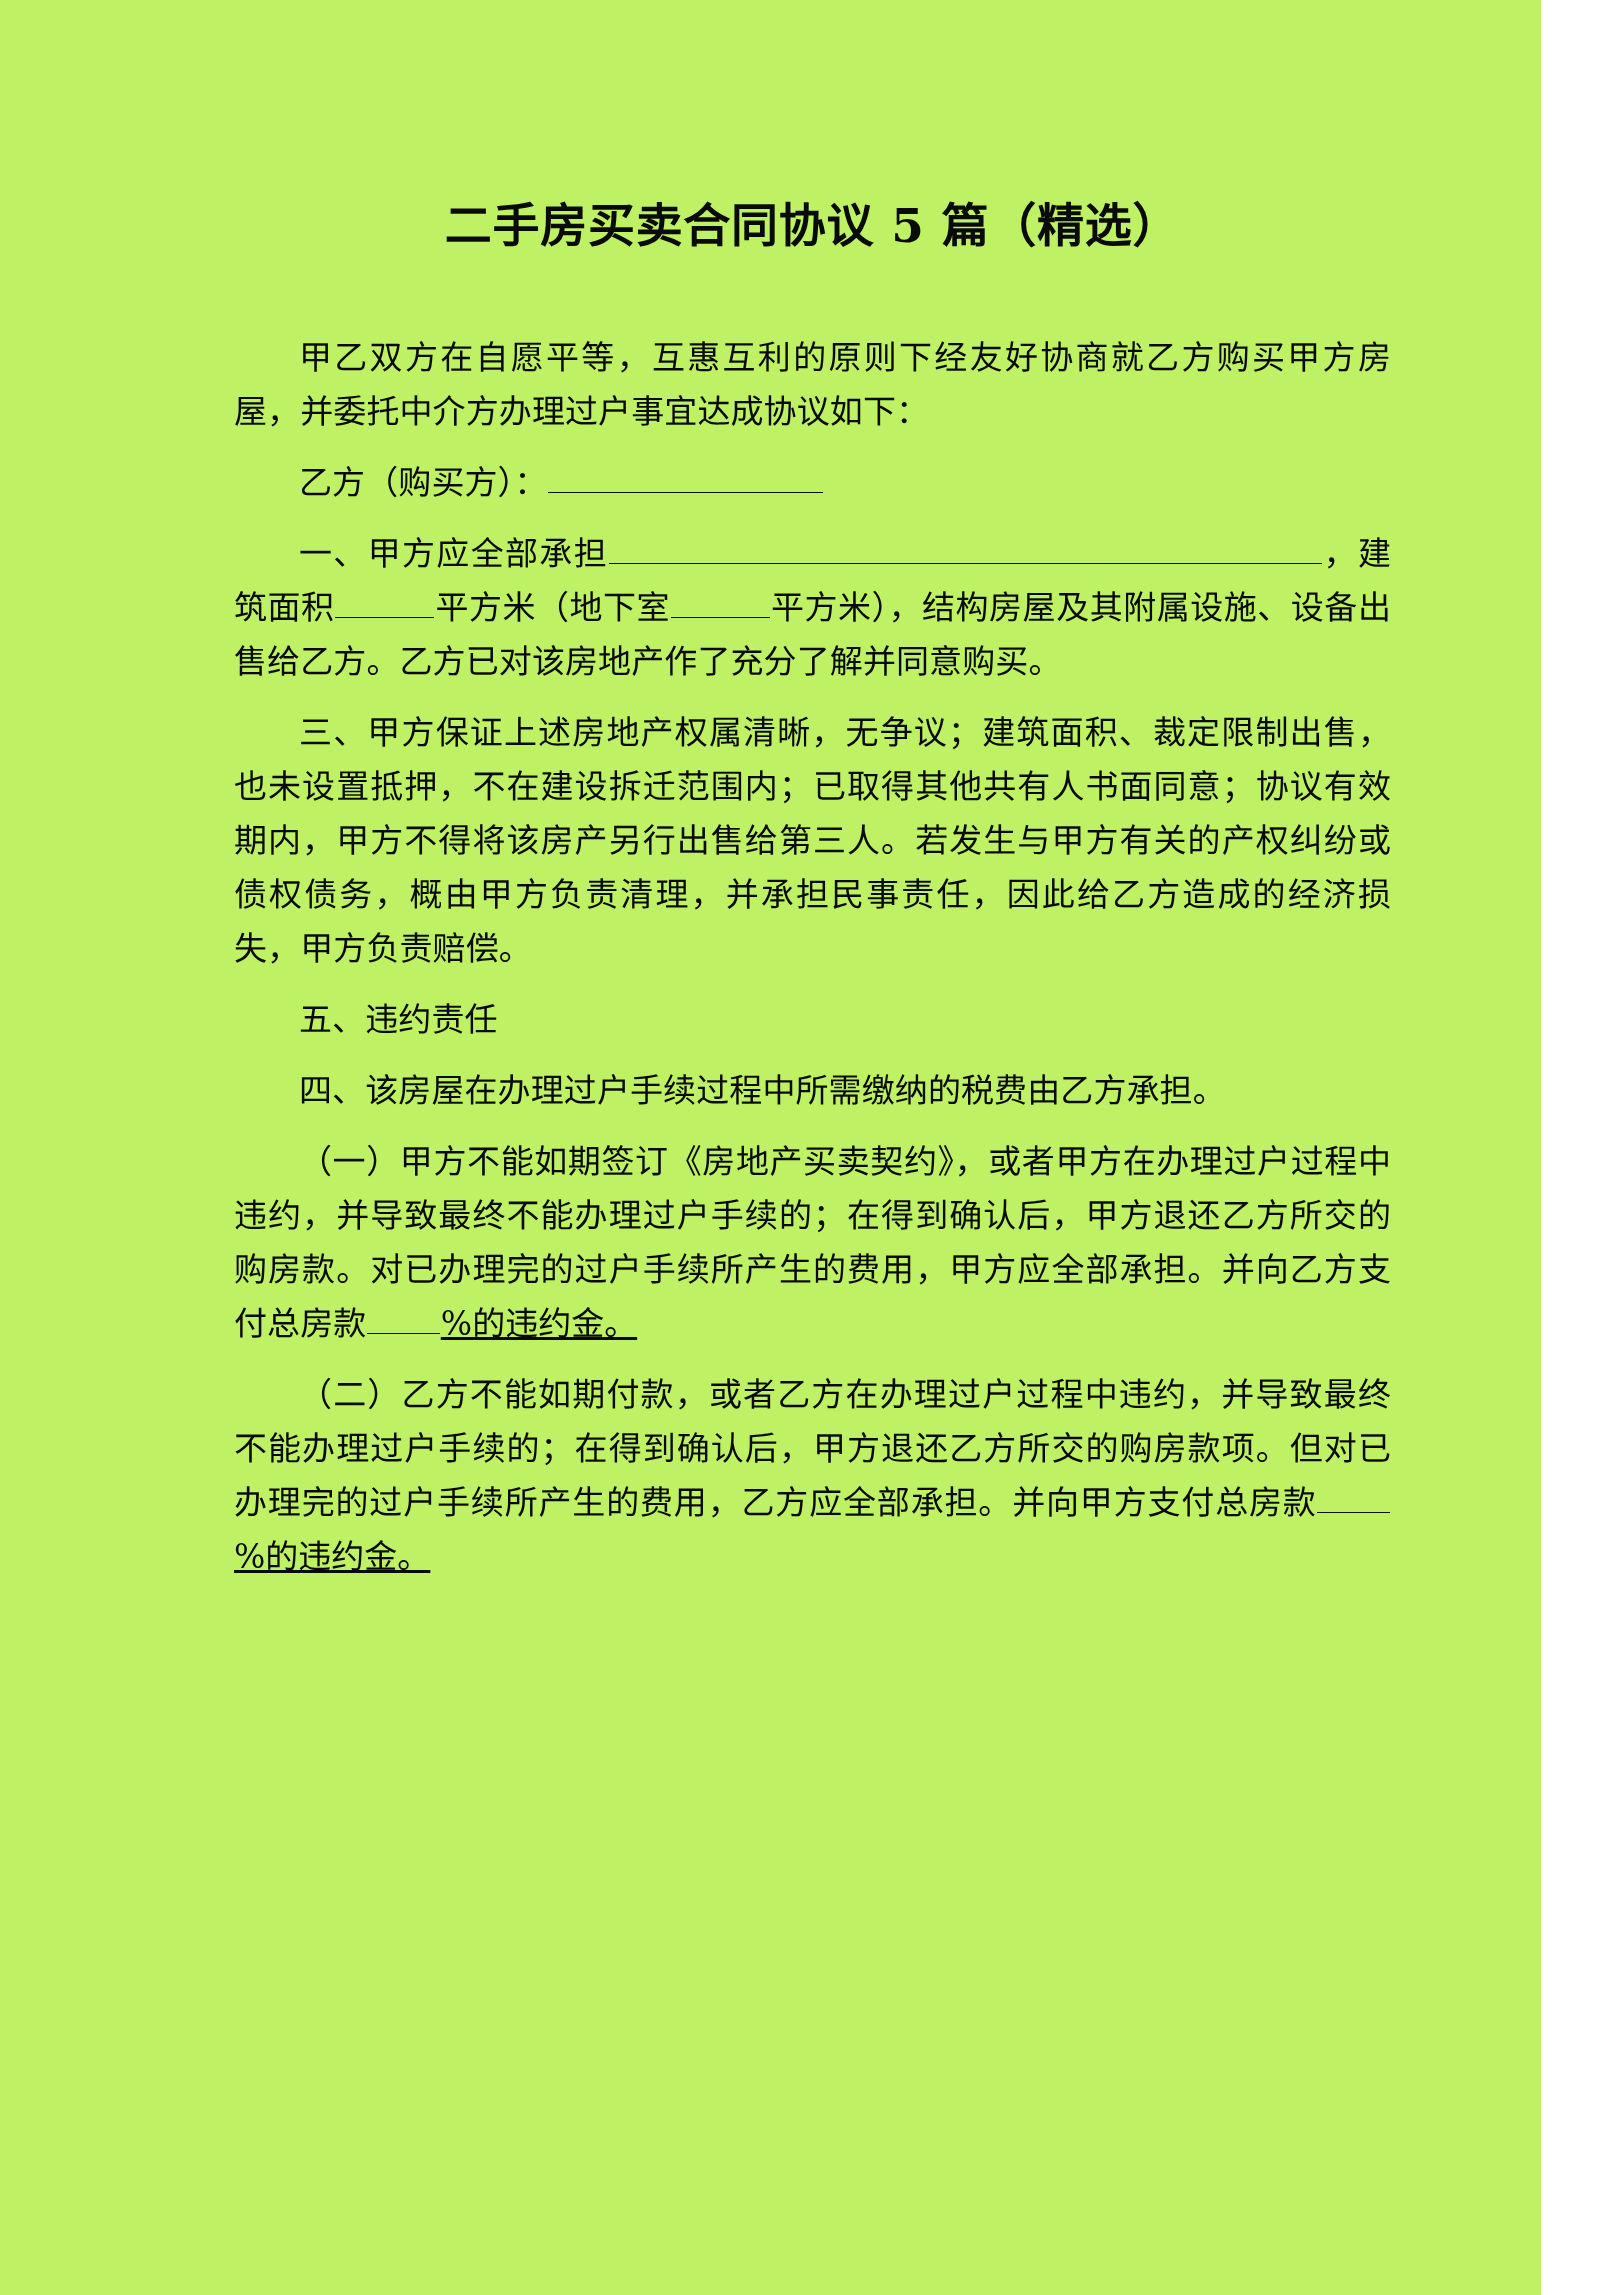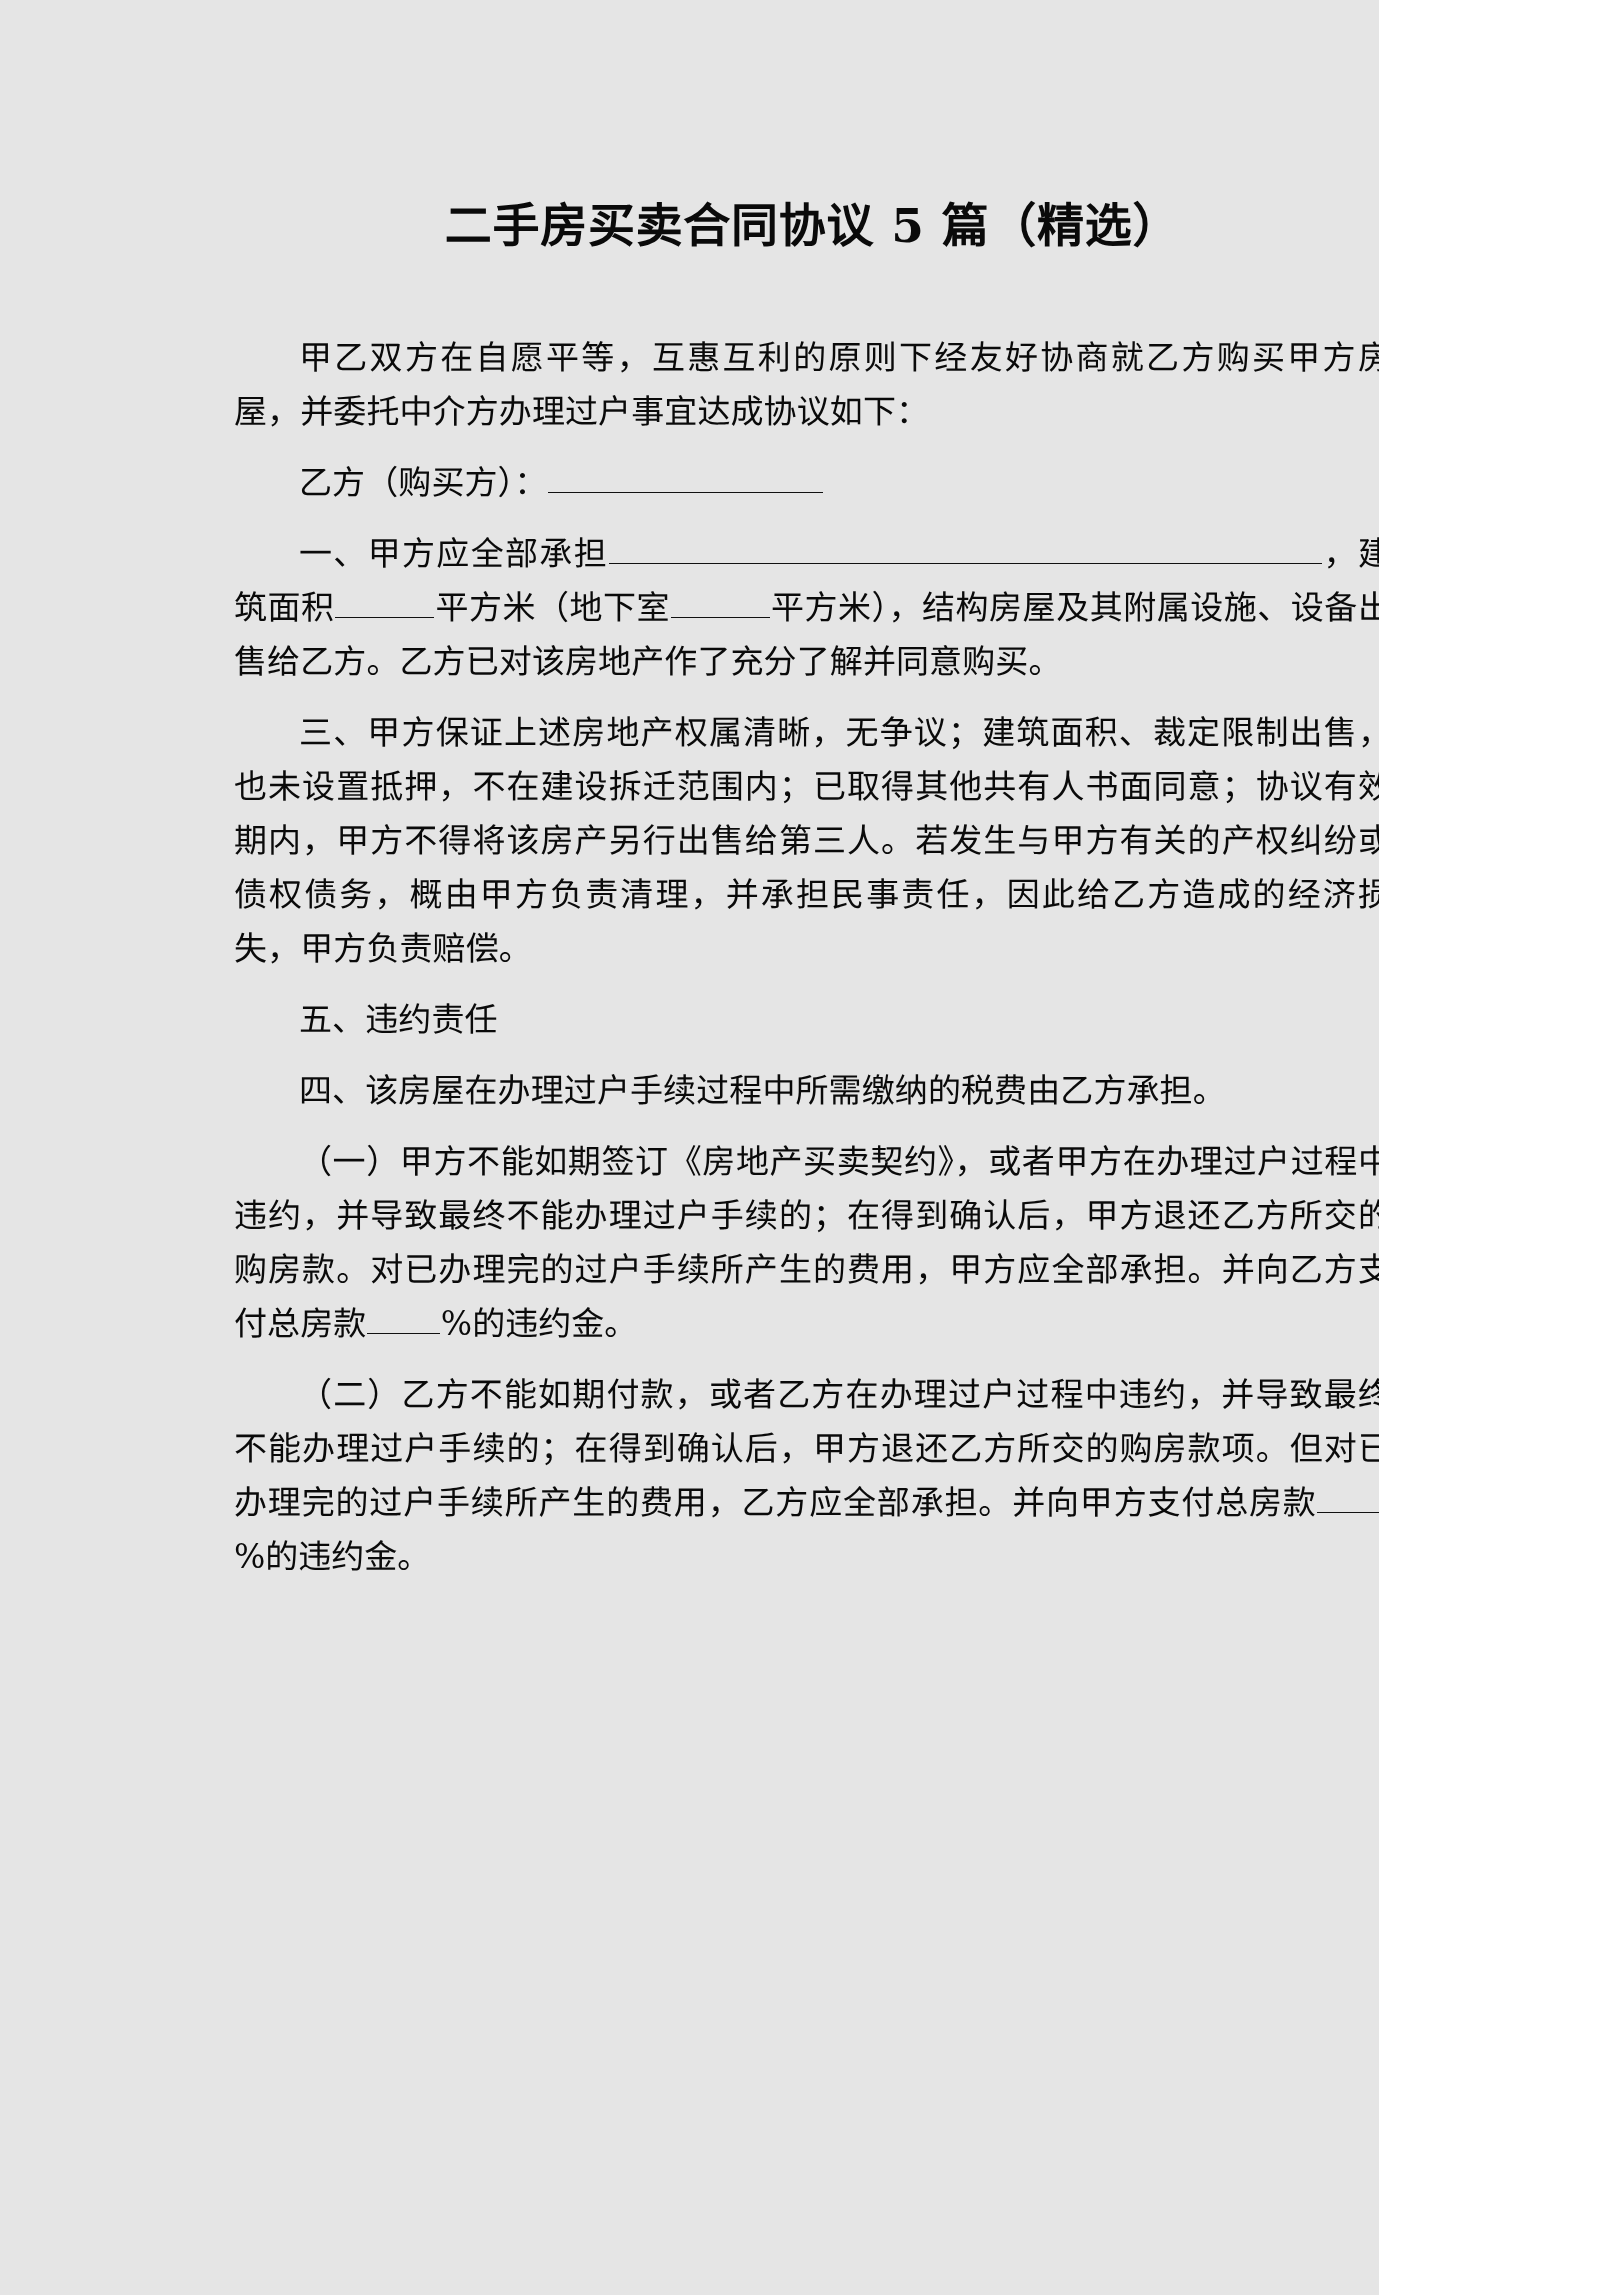--- a/index.html
+++ b/index.html
@@ -3,23 +3,23 @@
 <meta charset="utf-8">
 <title>二手房买卖合同协议</title>
 <style>
   html, body {
     margin: 0;
     padding: 0;
     background: #ffffff;
   }
   .page {
     position: relative;
-    width: 1379px;
+    width: 1541px;
     height: 2295px;
-    background: #e5e5e5;
+    background: #bef264;
     box-sizing: border-box;
     overflow: hidden;
     font-family: "DejaVu Serif", "Liberation Serif", serif;
     color: #0a0a0a;
     -webkit-font-smoothing: antialiased;
   }
   .content {
     position: absolute;
     left: 234px;
     top: 0;
@@ -66,21 +66,21 @@
     margin: 0 0.7px;
   }
   .blank.w-xs  { width: 73px; }
   .blank.w-sm  { width: 99px; }
   .blank.w-md  { width: 152px; }
   .blank.w-lg  { width: 190px; }
   .blank.w-xl  { width: 222px; }
   .blank.w-xxl { width: 275px; }
   .blank.w-huge{ width: 713px; }
 
-  .pct { letter-spacing: 0; }
+  .pct { letter-spacing: 0; text-decoration: underline; }
 </style>
 </head>
 <body>
 
 <div class="page">
   <div class="content">
 
     <h1 class="doc-title">二手房买卖合同协议 5 篇（精选）</h1>
 
     <div class="body-block">

